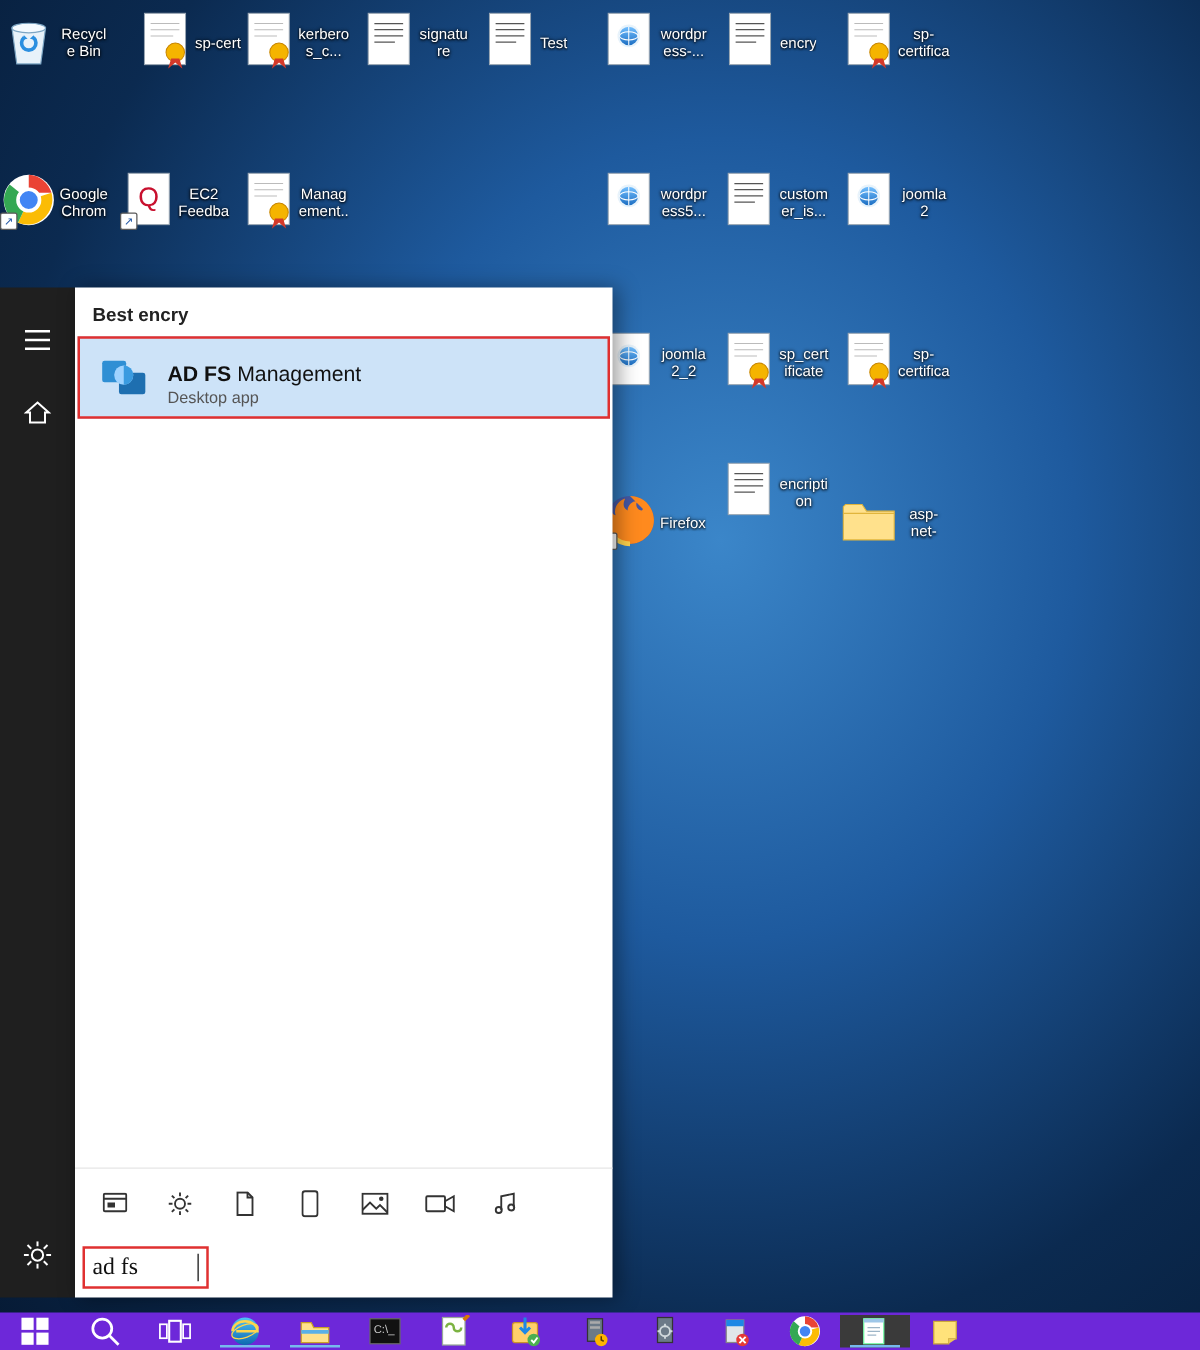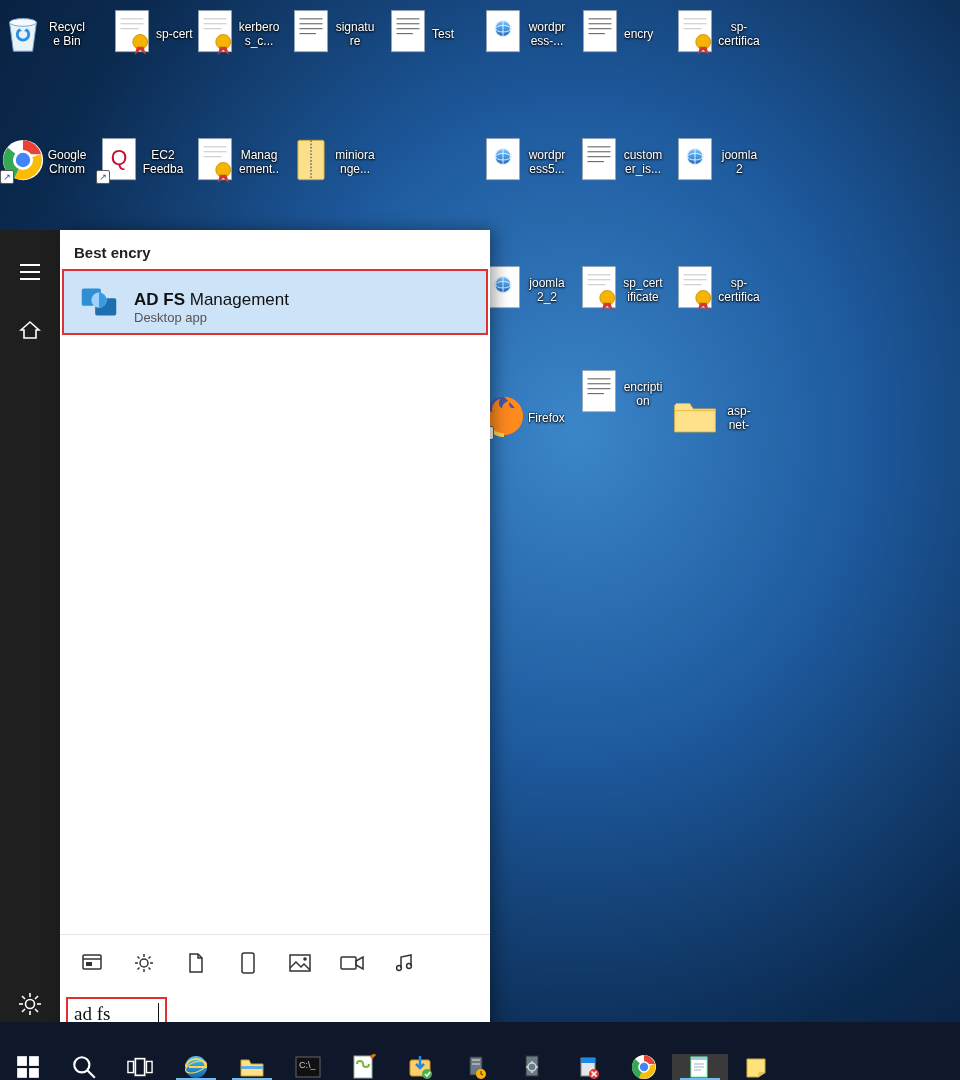--- a/index.html
+++ b/index.html
@@ -77,22 +77,22 @@
     border:2px solid #e03030; padding:4px 6px; display:flex; align-items:center;
   }
   .sp-input {
     border:none; outline:none; font-size:19px; width:84px;
     font-family:'Segoe UI'; color:#111; background:transparent;
   }
   .caret { width:1px; height:22px; background:#111; animation:blink 1s step-end infinite; }
   @keyframes blink { 50% { opacity:0; } }
   
   .taskbar {
-    position:absolute; left:0; right:0; bottom:0; height:58px;
-    background:#0f172a; display:flex; align-items:flex-end;
+    position:absolute; left:0; right:0; bottom:0; height:30px;
+    background:#6d28d9; display:flex; align-items:center;
   }
   .tbtn {
     width:56px; display:flex; align-items:center; justify-content:center;
     cursor:pointer; position:relative;
   }
   .tbtn.active { background:#3a3a3a; }
   .tbtn .underline {
     position:absolute; bottom:0; left:8px; right:8px; height:2px; background:#76b9ed; display:none;
   }
   .tbtn.running .underline { display:block; }
@@ -250,29 +250,20 @@
           <rect x="4" y="2" width="40" height="50" class="page-base"></rect>
           <line x1="10" y1="12" x2="38" y2="12" class="line-light"></line>
           <line x1="10" y1="18" x2="38" y2="18" class="line-light"></line>
           <line x1="10" y1="24" x2="32" y2="24" class="line-light"></line>
           <circle cx="34" cy="40" r="9" class="seal"></circle>
           <path d="M30 46 L27 56 L34 50 L41 56 L38 46" class="ribbon"></path>
         </svg>
       </div>
       <div class="lbl">Management...</div>
     </div>
-    <div class="dicon" style="left: 288px; top: 136px;">
-      <div class="ico" style="position:relative">
-        <svg viewBox="0 0 48 56">
-          <rect x="8" y="4" width="32" height="48" rx="2" class="zip-body"></rect>
-          <line x1="24" y1="4" x2="24" y2="52" class="zipper"></line>
-        </svg>
-      </div>
-      <div class="lbl">miniorange...</div>
-    </div>
     <div class="dicon" style="left: 480px; top: 136px;">
       <div class="ico" style="position:relative">
         <svg viewBox="0 0 48 56">
           <rect x="4" y="2" width="40" height="50" class="page-base"></rect>
           <circle cx="24" cy="24" r="11" class="globe-outer"></circle>
           <circle cx="24" cy="24" r="9" class="globe"></circle>
           <ellipse cx="24" cy="24" rx="9" ry="4" fill="none" stroke="#fff" stroke-width="1"></ellipse>
           <line x1="24" y1="15" x2="24" y2="33" stroke="#fff" stroke-width="1"></line>
         </svg>
       </div>

